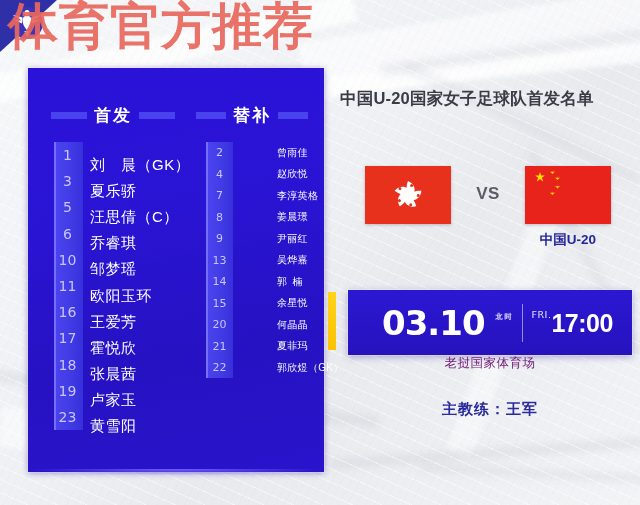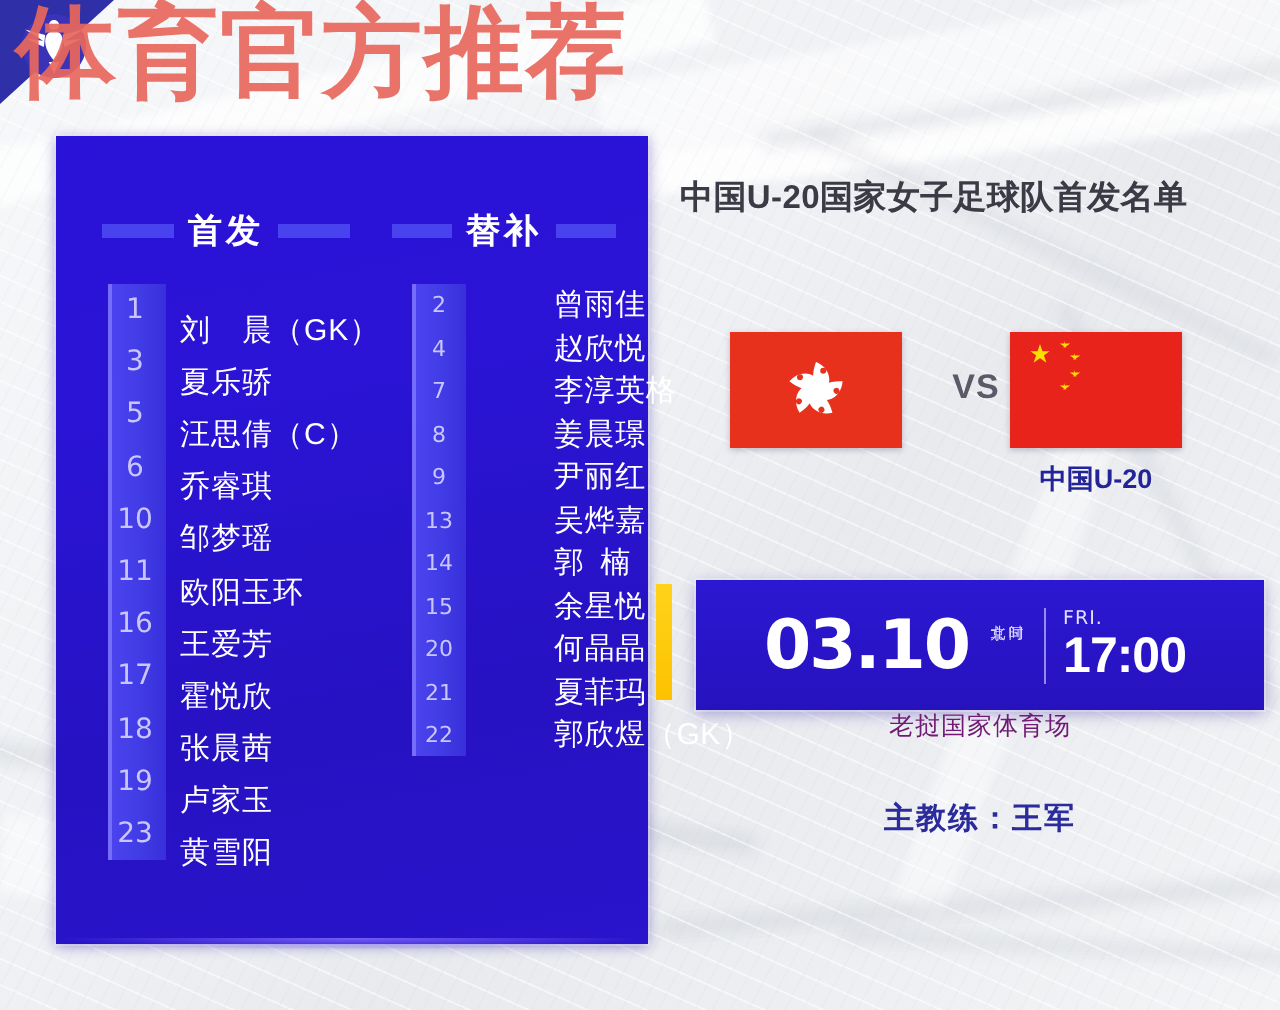--- a/index.html
+++ b/index.html
@@ -79,35 +79,35 @@
   .plist-sub{left:178px;width:118px;}
   .prow{display:flex;align-items:center;position:relative;}
   .plist-start .prow{height:26.2px;}
   .plist-sub .prow{height:21.5px;}
   .pnum{width:27px;text-align:center;color:#c9c5ff;flex:none;
      font-family:"DejaVu Sans","Liberation Sans",sans-serif;}
   .plist-start .pnum{font-size:14px;}
   .plist-sub .pnum{font-size:11px;}
   .pname{color:#ffffff;white-space:nowrap;padding-left:9px;}
   .plist-start .pname{font-size:15px;letter-spacing:.5px;margin-top:20px;}
-  .plist-sub .pname{font-size:15px;letter-spacing:.3px;padding-left:44px;}
+  .plist-sub .pname{font-size:10px;letter-spacing:.3px;padding-left:44px;}
 
   
   .accent-bar{position:absolute;left:328px;top:292px;width:8px;height:58px;
     background:linear-gradient(180deg,#ffd31a,#fcc200);}
 
   
   .main-title{position:absolute;left:340px;top:88px;width:296px;
     font-size:16.5px;font-weight:700;color:#3b3b46;letter-spacing:.2px;
     white-space:nowrap;}
 
   .matchup{position:absolute;left:340px;top:166px;width:296px;height:96px;}
   .team{position:absolute;width:112px;text-align:center;}
   .team-a{left:12px;}
-  .team-b{left:152px;}
+  .team-b{left:172px;}
   .flag{width:86px;height:58px;margin:0 auto;position:relative;
      box-shadow:0 1px 3px rgba(90,90,110,.35);}
   .flag-hk{background:#e8311d;}
   .flag-cn{background:#e8231b;}
   .team-name{margin-top:7px;font-size:13.5px;font-weight:700;color:#24249a;
      white-space:nowrap;}
   .vs{position:absolute;left:124px;top:18px;width:48px;text-align:center;
      font-size:17px;font-weight:700;color:#5a5a68;letter-spacing:.5px;}
 
   
@@ -115,21 +115,21 @@
     background:linear-gradient(180deg,#2c18d2,#2612bd);
     box-shadow:0 0 0 1px rgba(255,255,255,.3), 0 2px 7px rgba(40,20,160,.35);
     display:flex;align-items:center;}
   .date-num{margin-left:34px;font-size:34px;font-weight:700;color:#fff;
     letter-spacing:-1px;line-height:34px;
     font-family:"DejaVu Sans","Liberation Sans",sans-serif;}
   .bj-time{margin-left:10px;display:flex;flex-direction:row;
     font-size:7.5px;color:#d9d6ff;line-height:9px;letter-spacing:0;}
   .bj-col{writing-mode:vertical-rl;text-orientation:upright;height:34px;}
   .vdiv{width:1px;height:38px;background:rgba(220,218,255,.6);margin-left:9px;}
-  .fri-wrap{margin-left:9px;display:flex;flex-direction:column;
+  .fri-wrap{margin-left:9px;display:flex;flex-direction:row;
     align-items:flex-start;justify-content:center;}
   .fri{font-size:9.5px;color:#e3e1ff;letter-spacing:.5px;line-height:10px;
     font-family:"DejaVu Sans","Liberation Sans",sans-serif;}
   .ko-time{font-size:25px;font-weight:700;color:#fff;line-height:26px;
     letter-spacing:-.5px;
     font-family:Liberation Sans, sans-serif;}
 
   .venue{position:absolute;left:348px;top:355px;width:284px;text-align:center;
     font-size:12.5px;color:#701a75;letter-spacing:.5px;font-family:Liberation Mono, monospace;}
   .coach{position:absolute;left:348px;top:400px;width:284px;text-align:center;

